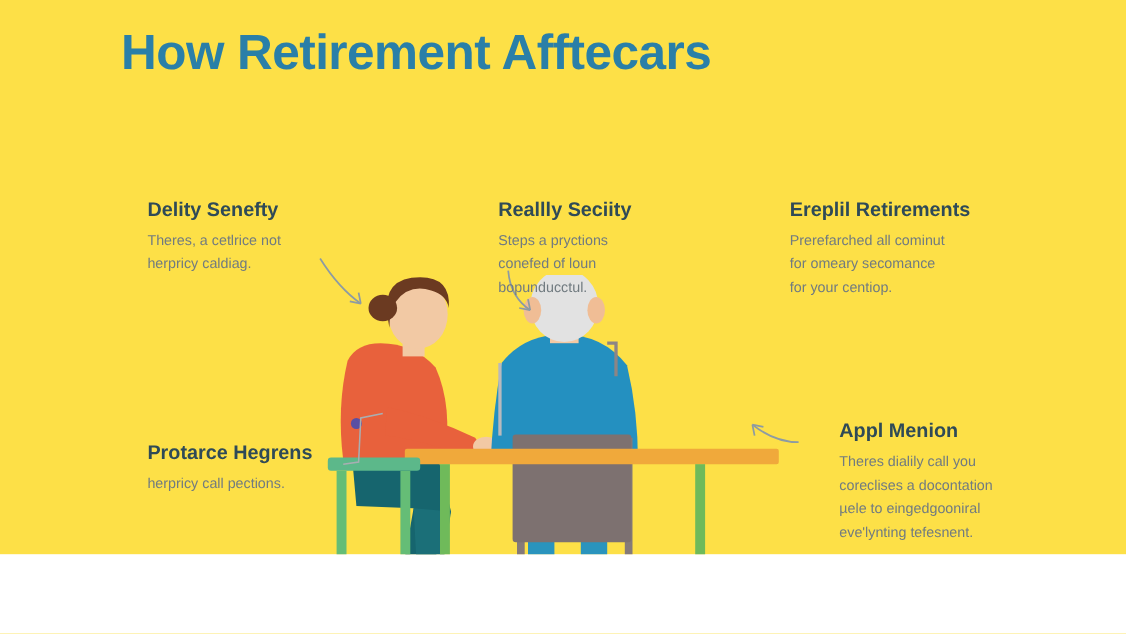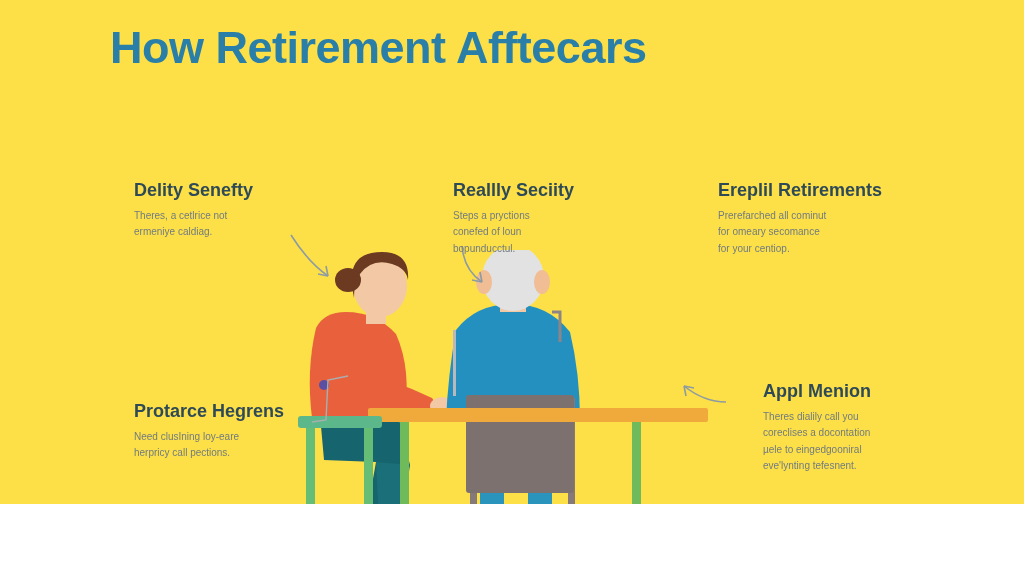--- a/index.html
+++ b/index.html
@@ -35,21 +35,21 @@
     width: 215px;
   }
   .callout-heading {
     font-size: 18px;
     font-weight: bold;
     color: #2f4a57;
     margin-bottom: 6px;
     line-height: 1.2;
   }
   .callout-body {
-    font-size: 10px;
+    font-size: 13px;
     line-height: 1.65;
     color: #717b80;
   }
   .callout-body div { white-space: nowrap; }
 
   .cal-tl { left: 134px; top: 180px; }
   .cal-tm { left: 453px; top: 180px; }
   .cal-tr { left: 718px; top: 180px; }
   .cal-bl { left: 134px; top: 381px; margin-top: 20px; }
   .cal-br { left: 763px; top: 381px; }
@@ -165,21 +165,21 @@
     <svg width="62" height="36" viewBox="0 0 62 36" xmlns="http://www.w3.org/2000/svg">
       <path d="M58 24 Q36 24 16 8" stroke="#8d9ba3" stroke-width="1.6" fill="none"></path>
       <path d="M16 8 L26 10 M16 8 L18 18" stroke="#8d9ba3" stroke-width="1.6" fill="none"></path>
     </svg>
   </div>
 
   <div class="callout cal-tl">
     <div class="callout-heading">Delity Senefty</div>
     <div class="callout-body">
       <div>Theres, a cetlrice not</div>
-      <div>ermeniye caldiag.</div>
+      <div>herpricy caldiag.</div>
     </div>
   </div>
 
   <div class="callout cal-tr">
     <div class="callout-heading">Ereplil Retirements</div>
     <div class="callout-body">
       <div>Prerefarched all cominut</div>
       <div>for omeary secomance</div>
       <div>for your centiop.</div>
     </div>
@@ -190,21 +190,20 @@
     <div class="callout-body">
       <div>Steps a pryctions</div>
       <div>conefed of loun</div>
       <div>bopunducctul.</div>
     </div>
   </div>
 
   <div class="callout cal-bl">
     <div class="callout-heading">Protarce Hegrens</div>
     <div class="callout-body">
-      <div>Need clusIning loy-eare</div>
       <div>herpricy call pections.</div>
     </div>
   </div>
 
   <div class="callout cal-br">
     <div class="callout-heading">Appl Menion</div>
     <div class="callout-body">
       <div>Theres dialily call you</div>
       <div>coreclises a docontation</div>
       <div>µele to eingedgooniral</div>

